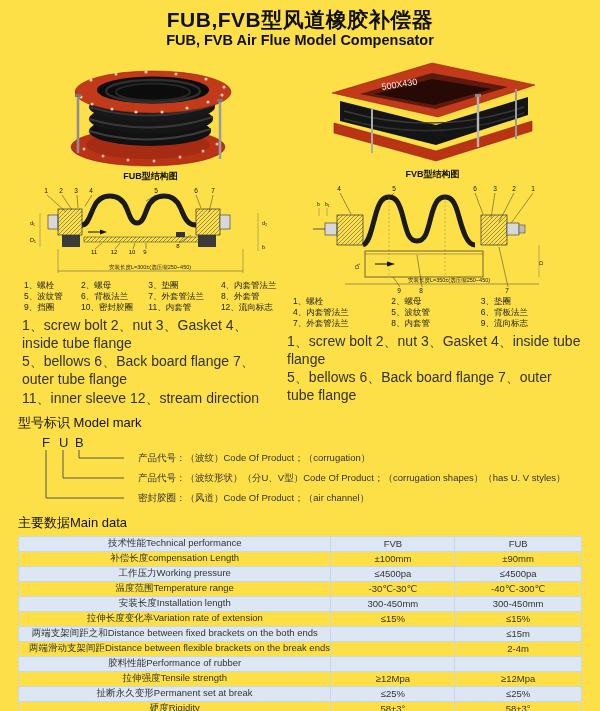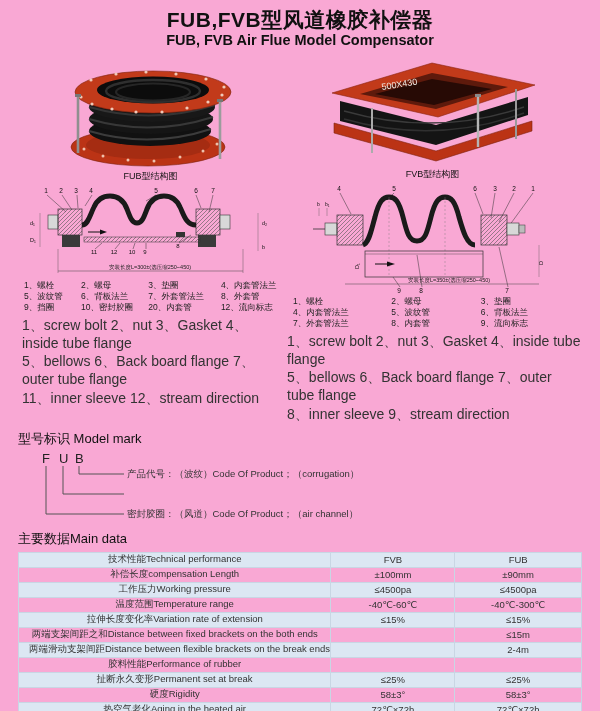--- a/index.html
+++ b/index.html
@@ -2,43 +2,43 @@
 <html><head>
 <meta charset="utf-8">
 <style>
   * { margin:0; padding:0; box-sizing:border-box; }
   html,body { background:#ffffff; }
   body {
     width:600px; height:711px; overflow:hidden;
     font-family:"Liberation Sans","DejaVu Sans",sans-serif;
     color:#222;
   }
-  .page { width:600px; height:711px; padding:8px 18px 4px; background:#f9a8d4; }
+  .page { width:600px; height:711px; padding:8px 18px 4px; background:#fde047; }
 
   
   .title-block { text-align:center; line-height:1.12; }
   .title-zh { font-size:21px; font-weight:bold; letter-spacing:.5px; color:#111; }
   .title-en { font-size:14.5px; font-weight:bold; color:#111; }
 
   
   .cols { display:flex; margin-top:5px; }
   .col { display:flex; flex-direction:column; align-items:center; }
   .col-fub { width:47%; }
   .col-fvb { width:53%; }
-  .photo-caption { font-size:9px; font-weight:normal; color:#111; margin:1px 0 2px; }
+  .photo-caption { font-size:9px; font-weight:bold; color:#111; margin:1px 0 2px; }
   .legend-zh { display:grid; width:100%; font-size:8.5px; color:#222; line-height:1.3; margin-top:1px; }
   .legend-zh.cols4 { grid-template-columns:22% 26% 28% 24%; padding-left:6px; }
   .legend-zh.cols3 { grid-template-columns:34% 31% 35%; padding-left:10px; }
   .legend-en { width:100%; font-size:14px; color:#333; line-height:1.3; margin-top:3px; padding-left:4px; }
 
   
   .section-heading { font-size:13px; font-weight:normal; color:#111; margin-top:7px; }
   .model-graph { position:relative; height:72px; margin-top:3px; }
   .mm-letter { position:absolute; top:0; font-size:13px; color:#222; }
-  .mm-line { position:absolute; left:109px; font-size:9.5px; color:#333; white-space:nowrap; }
+  .mm-line { position:absolute; left:120px; font-size:9.5px; color:#333; white-space:nowrap; }
   .mm-svg { position:absolute; left:0; top:0; }
 
   
   .main-data { margin-top:2px; }
   .data-table { width:100%; border-collapse:collapse; margin-top:4px; table-layout:fixed; }
   .data-table td, .data-table th {
     border:1px solid #c9d6e4; font-size:9.5px; font-weight:normal;
     text-align:center; height:15px; padding:0 10px; color:#333;
     overflow:hidden; white-space:nowrap;
   }
@@ -186,21 +186,21 @@
           <span>1、螺栓</span>
           <span>2、螺母</span>
           <span>3、垫圈</span>
           <span>4、内套管法兰</span>
           <span>5、波纹管</span>
           <span>6、背板法兰</span>
           <span>7、外套管法兰</span>
           <span>8、外套管</span>
           <span>9、挡圈</span>
           <span>10、密封胶圈</span>
-          <span>20、内套管</span>
+          <span>11、内套管</span>
           <span>12、流向标志</span>
         </div>
       <div class="legend-en">
           <div>1、screw bolt 2、nut 3、Gasket 4、inside tube flange</div>
           <div>5、bellows 6、Back board flange 7、outer tube flange</div>
           <div>11、inner sleeve 12、stream direction</div>
         </div>
     </div>
 
     <div class="col col-fvb">
@@ -301,37 +301,37 @@
           <span>4、内套管法兰</span>
           <span>5、波纹管</span>
           <span>6、背板法兰</span>
           <span>7、外套管法兰</span>
           <span>8、内套管</span>
           <span>9、流向标志</span>
         </div>
       <div class="legend-en">
           <div>1、screw bolt 2、nut 3、Gasket 4、inside tube flange</div>
           <div>5、bellows 6、Back board flange 7、outer tube flange</div>
-          <div>8、inner sleeve 9、stream direction</div>
         </div>
     </div>
   </section>
 
   <section>
     <div class="section-heading">型号标识 Model mark</div>
     <div class="model-graph">
       <svg class="mm-svg" width="564" height="72" viewBox="0 0 564 72">
         <polyline points="61,15 61,23 106,23" fill="none" stroke="#555" stroke-width="1"></polyline>
         <polyline points="45,15 45,43 106,43" fill="none" stroke="#555" stroke-width="1"></polyline>
         <polyline points="28,15 28,63 106,63" fill="none" stroke="#555" stroke-width="1"></polyline>
       </svg>
       <span class="mm-letter" style="left:24px">F</span>
       <span class="mm-letter" style="left:41px">U</span>
       <span class="mm-letter" style="left:57px">B</span>
       <div class="mm-line" style="top:17px">产品代号：（波纹）Code Of Product；（corrugation）</div>
+      <div class="mm-line" style="top:37px">产品代号：（波纹形状）（分U、V型）Code Of Product；（corrugation shapes）（has U. V styles）</div>
       <div class="mm-line" style="top:57px">密封胶圈：（风道）Code Of Product；（air channel）</div>
     </div>
   </section>
 
   <section class="main-data">
     <div class="section-heading">主要数据Main data</div>
     <table class="data-table">
       <colgroup>
           <col style="width:55.5%">
           <col style="width:22%">
@@ -348,42 +348,52 @@
             <td>±100mm</td>
             <td>±90mm</td>
           </tr>
           <tr>
             <td>工作压力Working pressure</td>
             <td>≤4500pa</td>
             <td>≤4500pa</td>
           </tr>
           <tr>
             <td>温度范围Temperature range</td>
-            <td>-40℃-60℃</td>
+            <td>-30℃-30℃</td>
             <td>-40℃-300℃</td>
+          </tr>
+          <tr>
+            <td>安装长度Installation length</td>
+            <td>300-450mm</td>
+            <td>300-450mm</td>
           </tr>
           <tr>
             <td>拉伸长度变化率Variation rate of extension</td>
             <td>≤15%</td>
             <td>≤15%</td>
           </tr>
           <tr>
             <td>两端支架间距之和Distance between fixed brackets on the both ends</td>
             <td></td>
             <td>≤15m</td>
           </tr>
           <tr>
             <td>两端滑动支架间距Distance between flexible brackets on the break ends</td>
             <td></td>
             <td>2-4m</td>
           </tr>
           <tr>
             <td>胶料性能Performance of rubber</td>
             <td></td>
             <td></td>
+          </tr>
+          <tr>
+            <td>拉伸强度Tensile strength</td>
+            <td>≥12Mpa</td>
+            <td>≥12Mpa</td>
           </tr>
           <tr>
             <td>扯断永久变形Permanent set at break</td>
             <td>≤25%</td>
             <td>≤25%</td>
           </tr>
           <tr>
             <td>硬度Rigidity</td>
             <td>58±3°</td>
             <td>58±3°</td>

